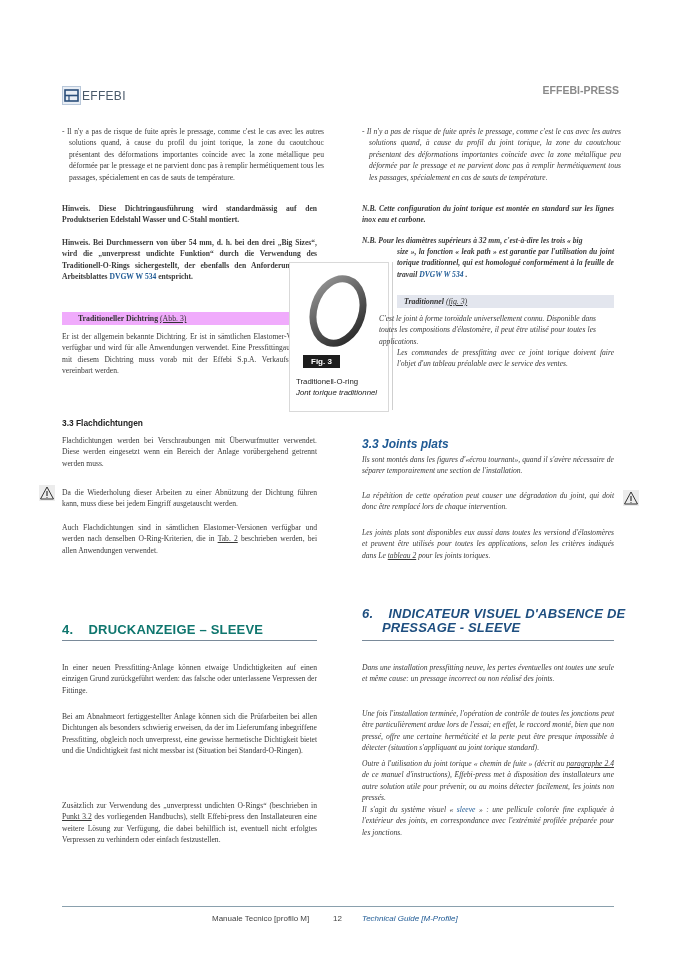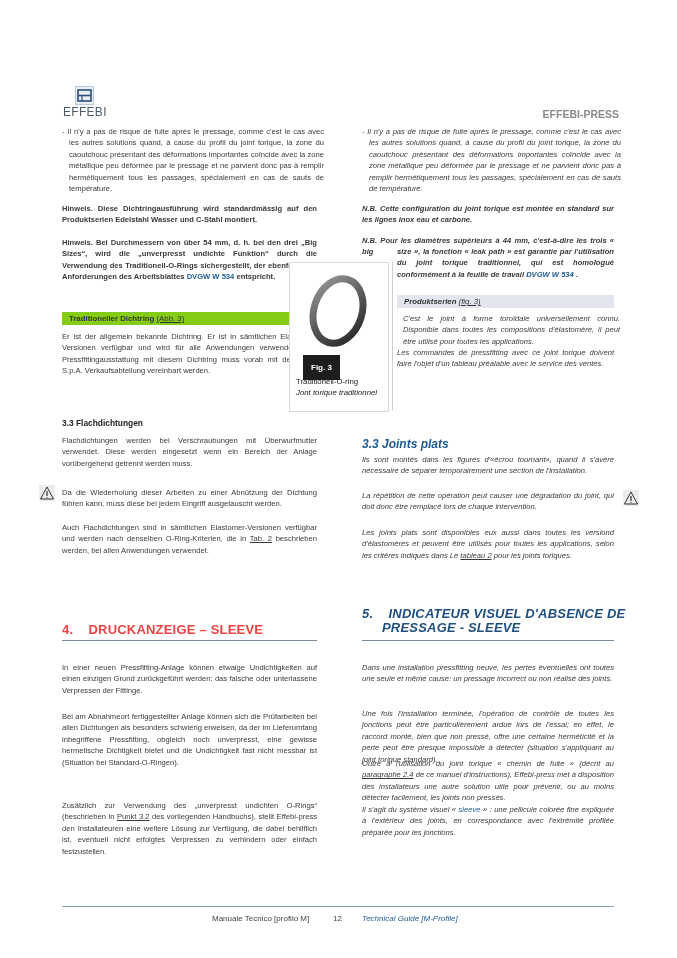--- a/index.html
+++ b/index.html
@@ -1,39 +1,39 @@
 <!DOCTYPE html>
 <html><head>
 <meta charset="utf-8">
 <style>
   html, body { margin: 0; padding: 0; background: #ffffff; }
   body { width: 677px; height: 958px; position: relative; overflow: hidden; font-family: "Liberation Sans", sans-serif; color: #333; }
-  .abs { position: absolute; flex-direction: column; }
+  .abs { position: absolute; }
   .logo { left: 62px; top: 86px; display: flex; align-items: center; }
   .logo-mark { width: 17px; height: 17px; border: 1px solid #b8c7d9; background: #e9eef5; position: relative; }
   .logo-mark svg { position: absolute; left: 0; top: 0; }
   .logo-text { font-size: 12px; color: #4a5a6a; letter-spacing: 0.3px; margin-left: 1px; font-family: "Liberation Sans", sans-serif; }
-  .brand-right { right: 58px; top: 108px; font-size: 10.5px; font-weight: bold; color: #8a8a8a; font-family: "Liberation Sans", sans-serif; }
-  .col { font-size: 7.6px; line-height: 11.4px; color: #3a3a3a; font-family: Liberation Sans, sans-serif; }
+  .brand-right { right: 58px; top: 84px; font-size: 10.5px; font-weight: bold; color: #8a8a8a; font-family: "Liberation Sans", sans-serif; }
+  .col { font-size: 7.6px; line-height: 11.4px; color: #3a3a3a; font-family: Liberation Serif, serif; }
   .de { left: 62px; width: 255px; }
   .fr { left: 362px; width: 252px; font-style: italic; }
   .just { text-align: justify; }
   .bold { font-weight: bold; }
   .link-blue { color: #1f5a94; }
   .ul { text-decoration: underline; }
-  .subhead-bar { background: #84cc16; padding: 1px 7px; font-weight: bold; font-size: 7.8px; color: #333; }
+  .subhead-bar { background: #f0abfc; padding: 1px 16px; font-weight: bold; font-size: 7.8px; color: #333; }
   .subhead-bar-fr { background: #e3e6ee; padding: 1px 7px; font-weight: bold; font-size: 7.8px; color: #333; font-style: italic; }
   .fig-box { left: 289px; top: 262px; width: 98px; height: 148px; border: 1px solid #d9d9d9; background: #fff; }
-  .fig-label { position: absolute; left: 13px; top: 92px; background: #1d1d1d; color: #fff; font-size: 8px; font-weight: bold; padding: 8px 8px; }
+  .fig-label { position: absolute; left: 13px; top: 92px; background: #1d1d1d; color: #fff; font-size: 8px; font-weight: bold; padding: 2px 8px; }
   .fig-cap1 { position: absolute; left: 6px; top: 114px; font-size: 7.8px; color: #222; }
   .fig-cap2 { position: absolute; left: 6px; top: 125px; font-size: 7.8px; color: #222; font-style: italic; }
   .vline { width: 1px; background: #cfcfcf; }
   .h3-de { font-size: 8.4px; font-weight: bold; color: #222; }
   .h3-fr { font-size: 12px; font-weight: bold; color: #1f5a94; font-style: italic; }
-  .h2-de { font-size: 13px; font-weight: bold; color: #ef4444; letter-spacing: 0.2px; }
+  .h2-de { font-size: 13px; font-weight: bold; color: #0f766e; letter-spacing: 0.2px; }
   .h2-fr { font-size: 13px; font-weight: bold; color: #1f4f80; font-style: italic; line-height: 14px; letter-spacing: 0.2px; }
   .rule { height: 1px; background: #7a8a99; }
   .warn { width: 16px; height: 16px; background: #ececec; }
   .footer-rule { left: 62px; top: 906px; width: 552px; height: 1px; background: #8aa0ad; }
   .footer { top: 914px; left: 0; width: 677px; font-size: 8px; color: #444; }
   .footer .it { position: absolute; left: 212px; }
   .footer .pg { position: absolute; left: 333px; text-align: right; }
   .footer .en { position: absolute; left: 362px; color: #1f5a94; font-style: italic; }
 </style>
 </head>
@@ -78,29 +78,29 @@
   <div class="fig-label">Fig. 3</div>
   <div class="fig-cap1">Traditionell-O-ring</div>
   <div class="fig-cap2">Jont torique traditionnel</div>
 </div>
 <div class="abs vline" style="left:392px; top:262px; height:148px;"></div>
 
 <div class="abs col fr just" style="top:126px; padding-left:7px; text-indent:-7px;">- Il n'y a pas de risque de fuite après le pressage, comme c'est le cas avec les autres solutions quand, à cause du profil du joint torique, la zone du caoutchouc présentant des déformations importantes coïncide avec la zone métallique peu déformée par le pressage et ne parvient donc pas à remplir hermétiquement tous les passages, spécialement en cas de sauts de température.</div>
 
 <div class="abs col fr just bold" style="top:203px;">N.B. Cette configuration du joint torique est montée en standard sur les lignes inox eau et carbone.</div>
 
-<div class="abs col fr just bold" style="top:235px;">N.B. Pour les diamètres supérieurs à 44 mm, c'est-à-dire les trois « big</div>
+<div class="abs col fr just bold" style="top:235px;">N.B. Pour les diamètres supérieurs à 32 mm, c'est-à-dire les trois « big</div>
 <div class="abs col bold just" style="left:397px; top:246px; width:217px; font-style:italic;">
   <span>size », la fonction « leak path » est garantie par l'utilisation du joint torique traditionnel, qui est homologué conformément à la feuille de travail </span><span class="link-blue">DVGW W 534</span><span> .</span>
 </div>
 
 <div class="abs col" style="left:397px; top:295px; width:217px;">
-  <div class="subhead-bar-fr"><span>Produktserien </span><span class="ul" style="font-weight:normal">(fig. 3)</span></div>
+  <div class="subhead-bar-fr"><span>Traditionnel </span><span class="ul" style="font-weight:normal">(fig. 3)</span></div>
 </div>
-<div class="abs col just" style="left:403px; top:313px; width:217px; font-style:italic;">C'est le joint à forme toroïdale universellement connu. Disponible dans toutes les compositions d'élastomère, il peut être utilisé pour toutes les applications.</div>
+<div class="abs col just" style="left:379px; top:313px; width:217px; font-style:italic;">C'est le joint à forme toroïdale universellement connu. Disponible dans toutes les compositions d'élastomère, il peut être utilisé pour toutes les applications.</div>
 <div class="abs col just" style="left:397px; top:347px; width:217px; font-style:italic;">Les commandes de pressfitting avec ce joint torique doivent faire l'objet d'un tableau préalable avec le service des ventes.</div>
 
 <div class="abs h3-de" style="left:62px; top:418px;">3.3 Flachdichtungen</div>
 <div class="abs col de just" style="top:435px;">Flachdichtungen werden bei Verschraubungen mit Überwurfmutter verwendet. Diese werden eingesetzt wenn  ein Bereich der Anlage vorübergehend getrennt werden muss.</div>
 <div class="abs warn" style="left:39px; top:485px;">
   <svg width="16" height="16" viewBox="0 0 16 16">
       <path d="M8 2 L14.5 14 L1.5 14 Z" fill="none" stroke="#333" stroke-width="1"></path>
       <line x1="8" y1="6" x2="8" y2="11" stroke="#333" stroke-width="1.2"></line>
       <circle cx="8" cy="12.5" r="0.6" fill="#333"></circle>
     </svg>
@@ -125,21 +125,21 @@
 </div>
 
 <div class="abs h2-de" style="left:62px; top:622px; white-space:pre;">4.    DRUCKANZEIGE – SLEEVE</div>
 <div class="abs rule" style="left:62px; top:640px; width:255px;"></div>
 <div class="abs col de just" style="top:662px;">In einer neuen Pressfitting-Anlage können etwaige Undichtigkeiten auf einen einzigen Grund zurückgeführt werden: das falsche oder unterlassene Verpressen der Fittinge.</div>
 <div class="abs col de just" style="top:711px;">Bei am Abnahmeort fertiggestellter Anlage können sich die Prüfarbeiten bei allen Dichtungen als besonders schwierig erweisen, da der im Lieferumfang inbegriffene Pressfitting, obgleich noch unverpresst, eine gewisse hermetische Dichtigkeit bietet und die Undichtigkeit fast nicht messbar ist (Situation bei Standard-O-Ringen).</div>
 <div class="abs col de just" style="top:800px;">
   <span>Zusätzlich zur Verwendung des „unverpresst undichten O-Rings“ (beschrieben in </span><span class="ul">Punkt 3.2</span><span> des vorliegenden Handbuchs), stellt Effebi-press den Installateuren eine weitere Lösung zur Verfügung, die dabei behilflich ist, eventuell nicht erfolgtes Verpressen zu verhindern oder einfach festzustellen.</span>
 </div>
 
-<div class="abs h2-fr" style="left:362px; top:607px; white-space:pre;">5.    INDICATEUR VISUEL D'ABSENCE DE</div>
+<div class="abs h2-fr" style="left:362px; top:607px; white-space:pre;">6.    INDICATEUR VISUEL D'ABSENCE DE</div>
 <div class="abs h2-fr" style="left:382px; top:621px;">PRESSAGE - SLEEVE</div>
 <div class="abs rule" style="left:362px; top:640px; width:252px;"></div>
 <div class="abs col fr just" style="top:662px;">Dans une installation pressfitting neuve, les pertes éventuelles ont toutes une seule et même cause: un pressage incorrect ou non réalisé des joints.</div>
 <div class="abs col fr just" style="top:697px;margin-top:11px;">Une fois l'installation terminée, l'opération de contrôle de toutes les jonctions peut être particulièrement ardue lors de l'essai; en effet, le raccord monté, bien que non pressé, offre une certaine herméticité et la perte peut être presque impossible à détecter (situation s'appliquant au joint torique standard).</div>
 <div class="abs col fr just" style="top:758px;">
   <span>Outre à l'utilisation du joint torique « chemin de fuite » (décrit au </span><span class="ul">paragraphe 2.4</span><span> de ce manuel d'instructions), Effebi-press met à disposition des installateurs une autre solution utile pour prévenir, ou au moins détecter facilement, les joints non pressés.</span>
 </div>
 <div class="abs col fr just" style="top:804px;">
   <span>Il s'agit du système visuel « </span><span class="link-blue">sleeve</span><span> » : une pellicule colorée fine expliquée à l'extérieur des joints, en correspondance avec l'extrémité profilée préparée pour les jonctions.</span>
 </div>

